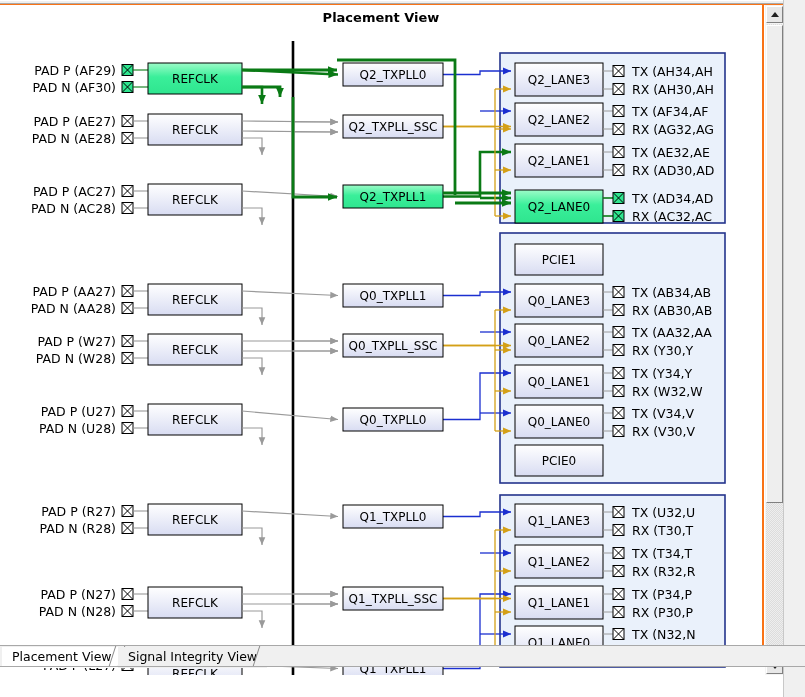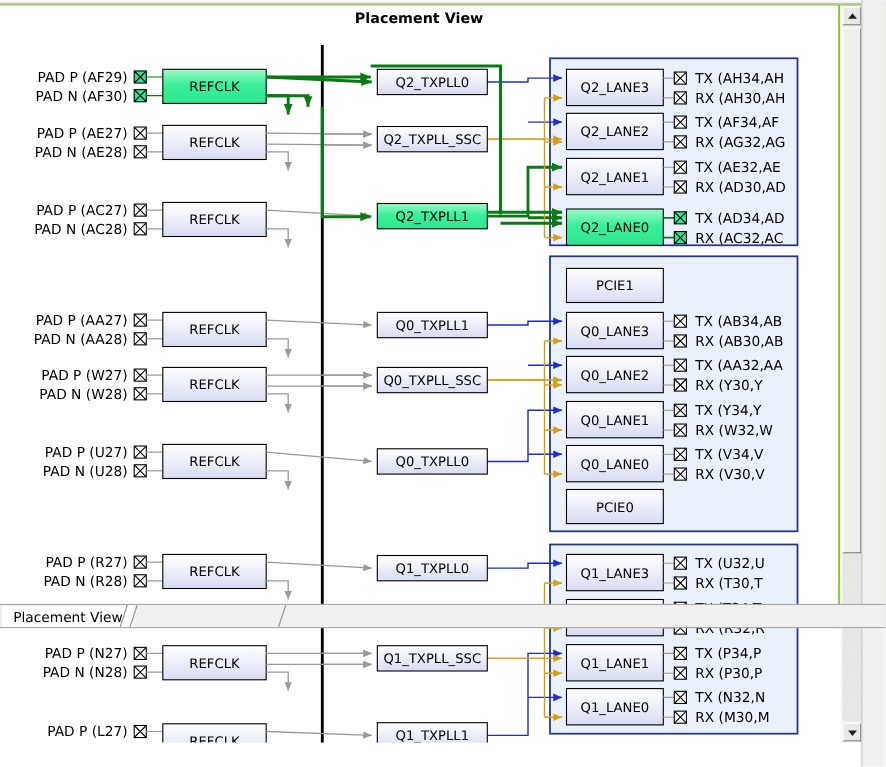--- a/index.html
+++ b/index.html
@@ -5,22 +5,22 @@
   * { box-sizing: border-box; }
   html, body {
     margin: 0; padding: 0;
     width: 805px; height: 697px;
     overflow: hidden;
     background: #ffffff;
     font-family: "DejaVu Sans", "Liberation Sans", sans-serif;
   }
   #app {
     position: relative;
-    width: 805px; height: 571px;
-    background: #84cc16;
+    width: 805px; height: 667px;
+    background: #f97316;
   }
 
   
   .top-bevel {
     position: absolute; left: 0; top: 0; width: 805px; height: 4px;
     background: #f0f0f0;
     border-top: 1px solid #ffffff;
     border-bottom: 1px solid #a8a8a8;
   }
 
@@ -640,17 +640,18 @@
     <div class="sb-btn down">
       <span class="sb-arrow"></span>
     </div>
   </div>
   <div class="sb-right-edge"></div>
 
   <div class="tabbar">
     <div class="tab active">Placement View</div>
     <div class="tab-sep s1"></div>
     <div class="tab-sep s2"></div>
+    <div class="tab inactive">Signal Integrity View</div>
     <div class="tab-sep s3"></div>
     <div class="tab-underline"></div>
   </div>
 
 </div>
 
 </body></html>

